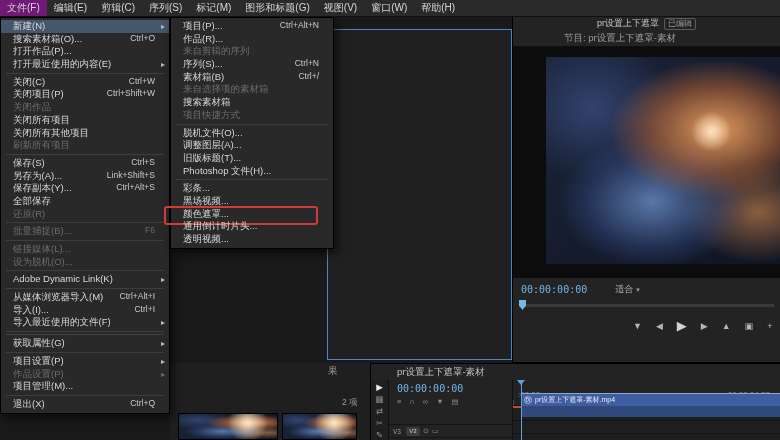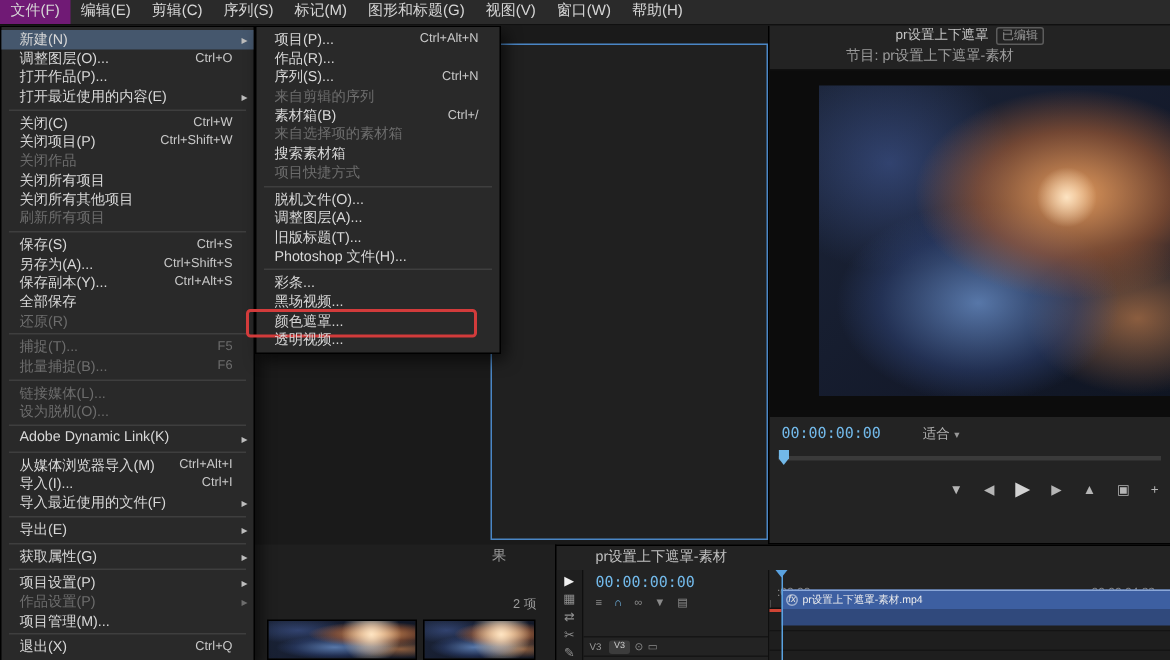--- a/index.html
+++ b/index.html
@@ -256,21 +256,21 @@
     </div>
 
   <div class="menu file-menu">
 
       <div class="mrow hl has-arrow">
         <span class="mlabel">新建(N)</span>
         <span class="mshort"></span>
       </div>
 
       <div class="mrow">
-        <span class="mlabel">调整图层(O)...</span>
+        <span class="mlabel">搜索素材箱(O)...</span>
         <span class="mshort">Ctrl+O</span>
       </div>
 
       <div class="mrow">
         <span class="mlabel">打开作品(P)...</span>
         <span class="mshort"></span>
       </div>
 
       <div class="mrow has-arrow">
         <span class="mlabel">打开最近使用的内容(E)</span>
@@ -307,42 +307,38 @@
         <span class="mshort"></span>
       </div>
     <div class="msep"></div>
       <div class="mrow">
         <span class="mlabel">保存(S)</span>
         <span class="mshort">Ctrl+S</span>
       </div>
 
       <div class="mrow">
         <span class="mlabel">另存为(A)...</span>
-        <span class="mshort">Ctrl+Shift+S</span>
+        <span class="mshort">Link+Shift+S</span>
       </div>
 
       <div class="mrow">
         <span class="mlabel">保存副本(Y)...</span>
         <span class="mshort">Ctrl+Alt+S</span>
       </div>
 
       <div class="mrow">
         <span class="mlabel">全部保存</span>
         <span class="mshort"></span>
       </div>
 
       <div class="mrow disabled">
         <span class="mlabel">还原(R)</span>
         <span class="mshort"></span>
       </div>
     <div class="msep"></div>
-      <div class="mrow disabled">
-        <span class="mlabel">捕捉(T)...</span>
-        <span class="mshort">F5</span>
-      </div>
 
       <div class="mrow disabled">
         <span class="mlabel">批量捕捉(B)...</span>
         <span class="mshort">F6</span>
       </div>
     <div class="msep"></div>
       <div class="mrow disabled">
         <span class="mlabel">链接媒体(L)...</span>
         <span class="mshort"></span>
       </div>
@@ -365,24 +361,20 @@
       <div class="mrow">
         <span class="mlabel">导入(I)...</span>
         <span class="mshort">Ctrl+I</span>
       </div>
 
       <div class="mrow has-arrow">
         <span class="mlabel">导入最近使用的文件(F)</span>
         <span class="mshort"></span>
       </div>
     <div class="msep"></div>
-      <div class="mrow has-arrow">
-        <span class="mlabel">导出(E)</span>
-        <span class="mshort"></span>
-      </div>
     <div class="msep"></div>
       <div class="mrow has-arrow">
         <span class="mlabel">获取属性(G)</span>
         <span class="mshort"></span>
       </div>
     <div class="msep"></div>
       <div class="mrow has-arrow">
         <span class="mlabel">项目设置(P)</span>
         <span class="mshort"></span>
       </div>
@@ -408,30 +400,30 @@
       <div class="mrow">
         <span class="mlabel">项目(P)...</span>
         <span class="mshort">Ctrl+Alt+N</span>
       </div>
 
       <div class="mrow">
         <span class="mlabel">作品(R)...</span>
         <span class="mshort"></span>
       </div>
 
+      <div class="mrow disabled">
+        <span class="mlabel">来自剪辑的序列</span>
+        <span class="mshort"></span>
+      </div>
+
       <div class="mrow">
         <span class="mlabel">序列(S)...</span>
         <span class="mshort">Ctrl+N</span>
       </div>
 
-      <div class="mrow disabled">
-        <span class="mlabel">来自剪辑的序列</span>
-        <span class="mshort"></span>
-      </div>
-
       <div class="mrow">
         <span class="mlabel">素材箱(B)</span>
         <span class="mshort">Ctrl+/</span>
       </div>
 
       <div class="mrow disabled">
         <span class="mlabel">来自选择项的素材箱</span>
         <span class="mshort"></span>
       </div>
 
@@ -473,20 +465,24 @@
       <div class="mrow">
         <span class="mlabel">黑场视频...</span>
         <span class="mshort"></span>
       </div>
 
       <div class="mrow annotated">
         <span class="mlabel">颜色遮罩...</span>
         <span class="mshort"></span>
       </div>
 
+      <div class="mrow">
+        <span class="mlabel">通用倒计时片头...</span>
+        <span class="mshort"></span>
+      </div>
 
       <div class="mrow">
         <span class="mlabel">透明视频...</span>
         <span class="mshort"></span>
       </div>
     </div>
 
 </div>
 
 </body></html>

